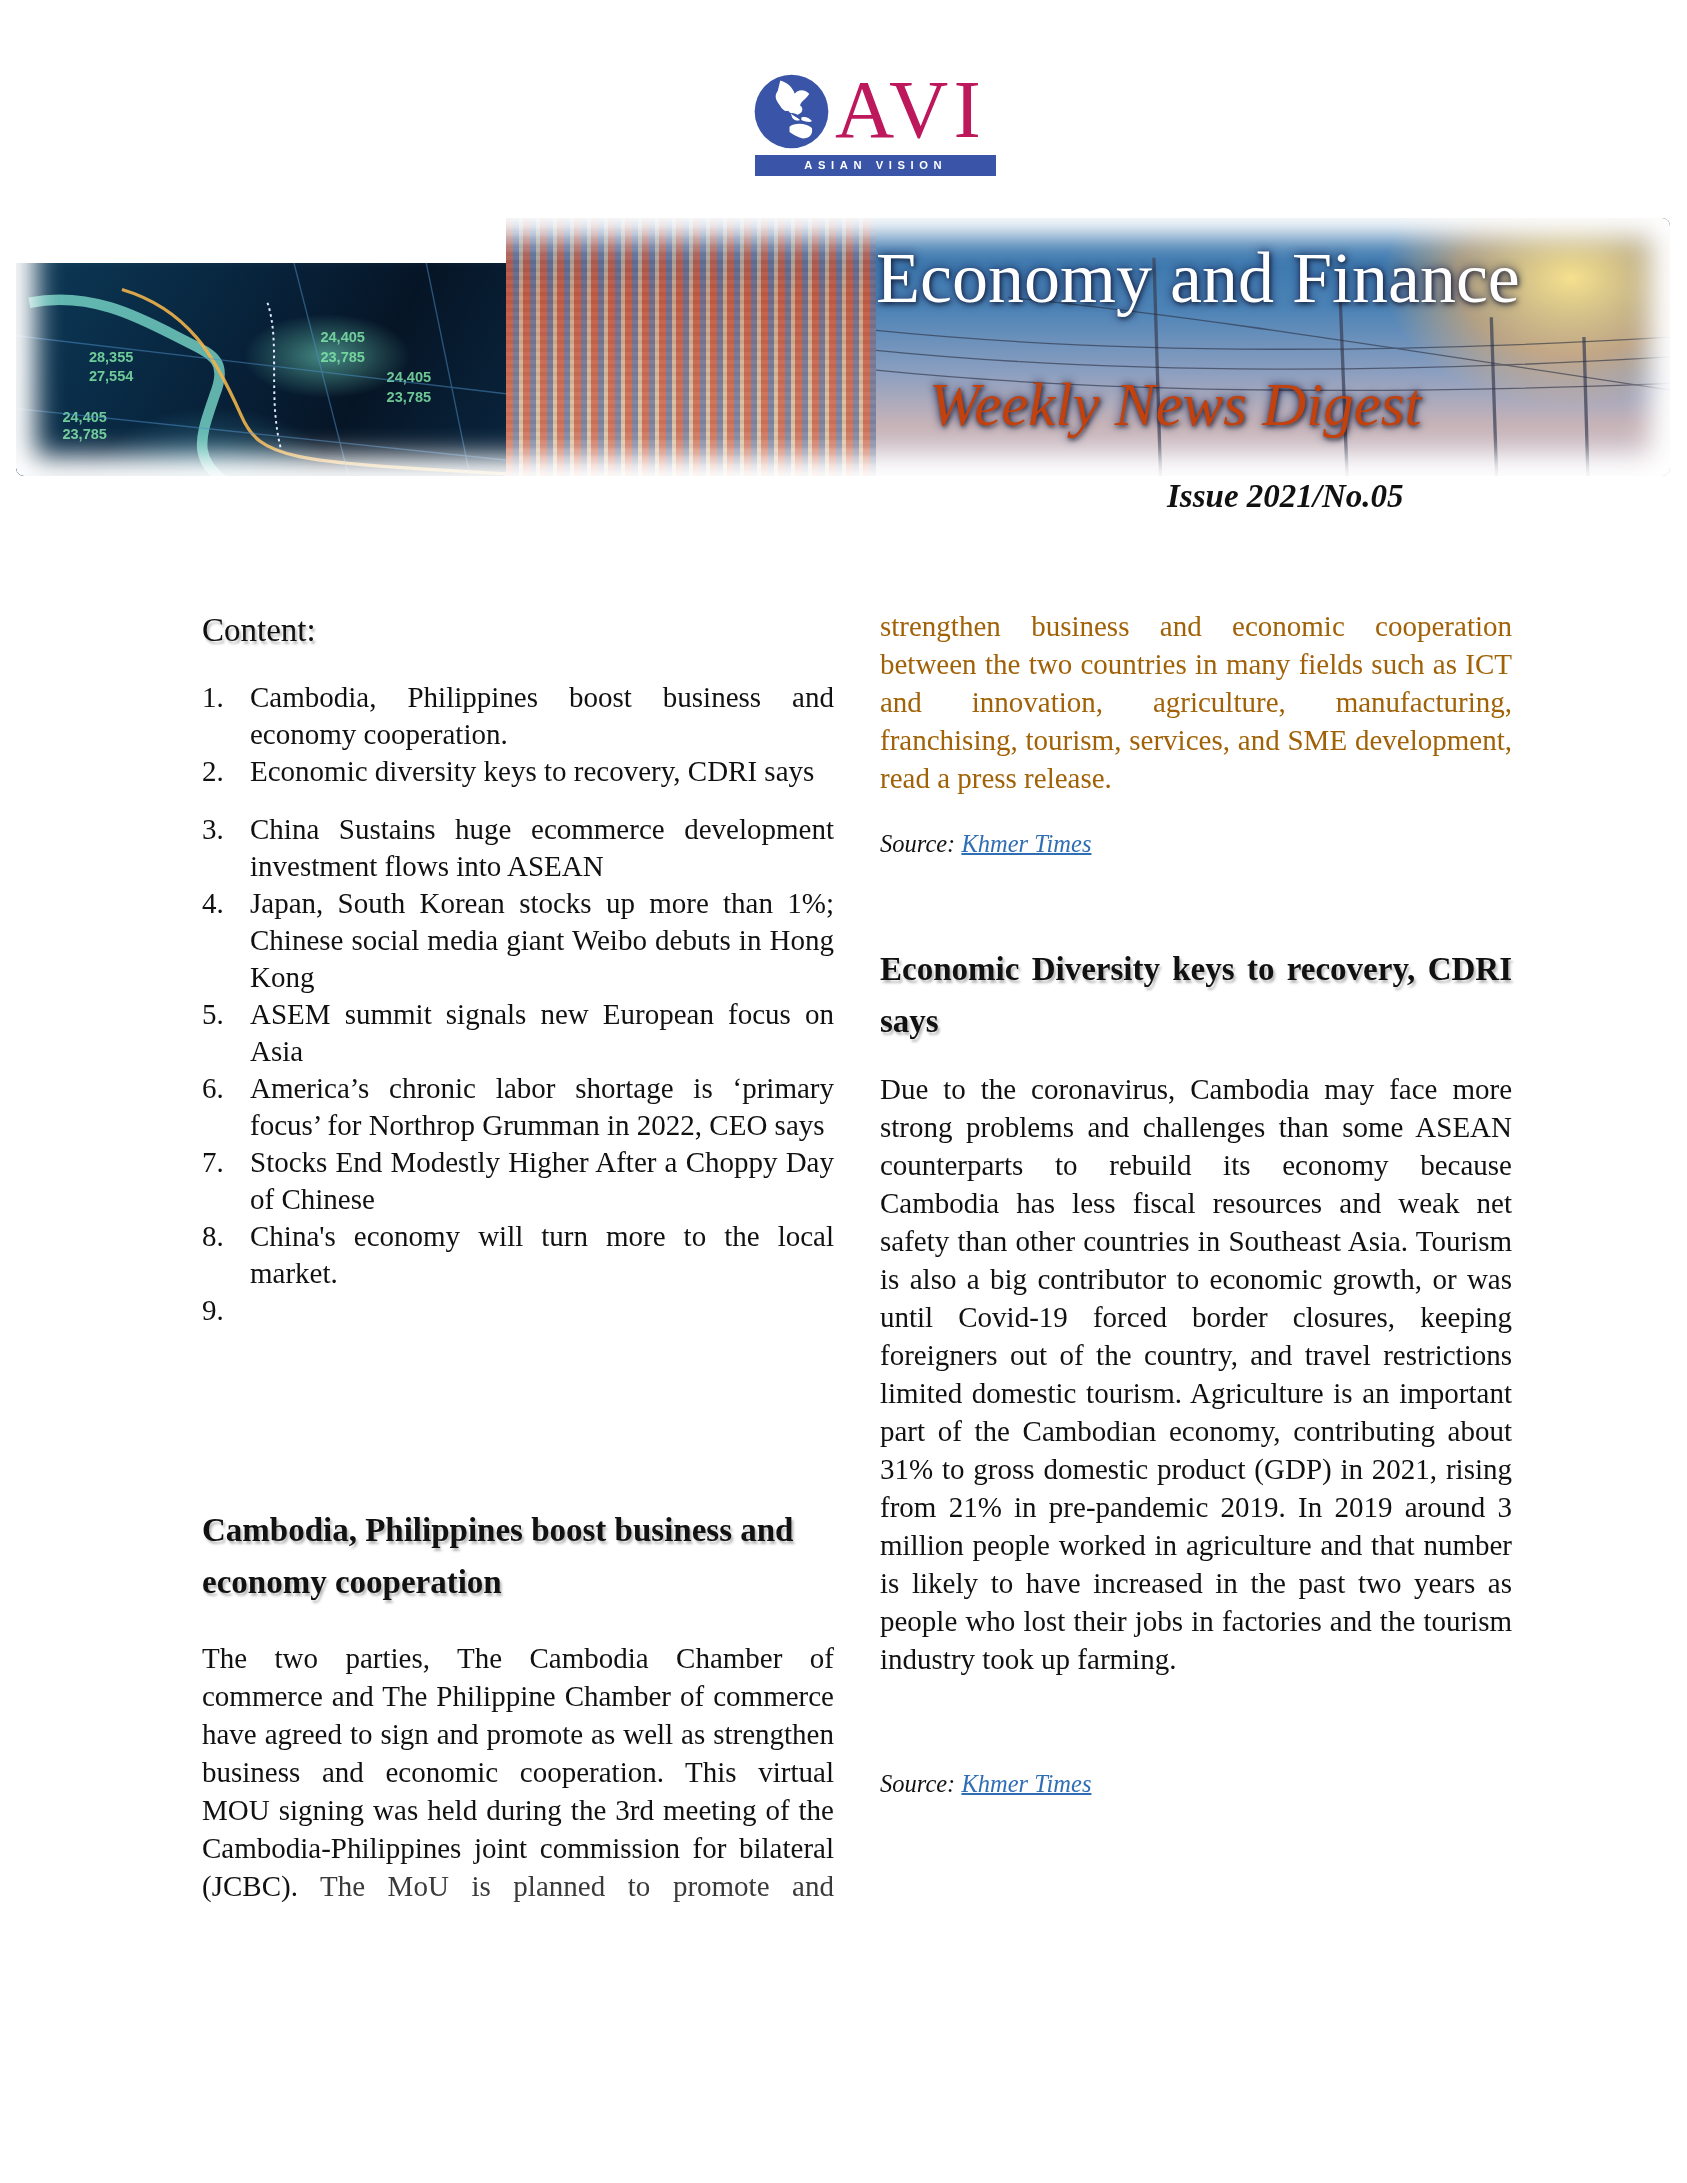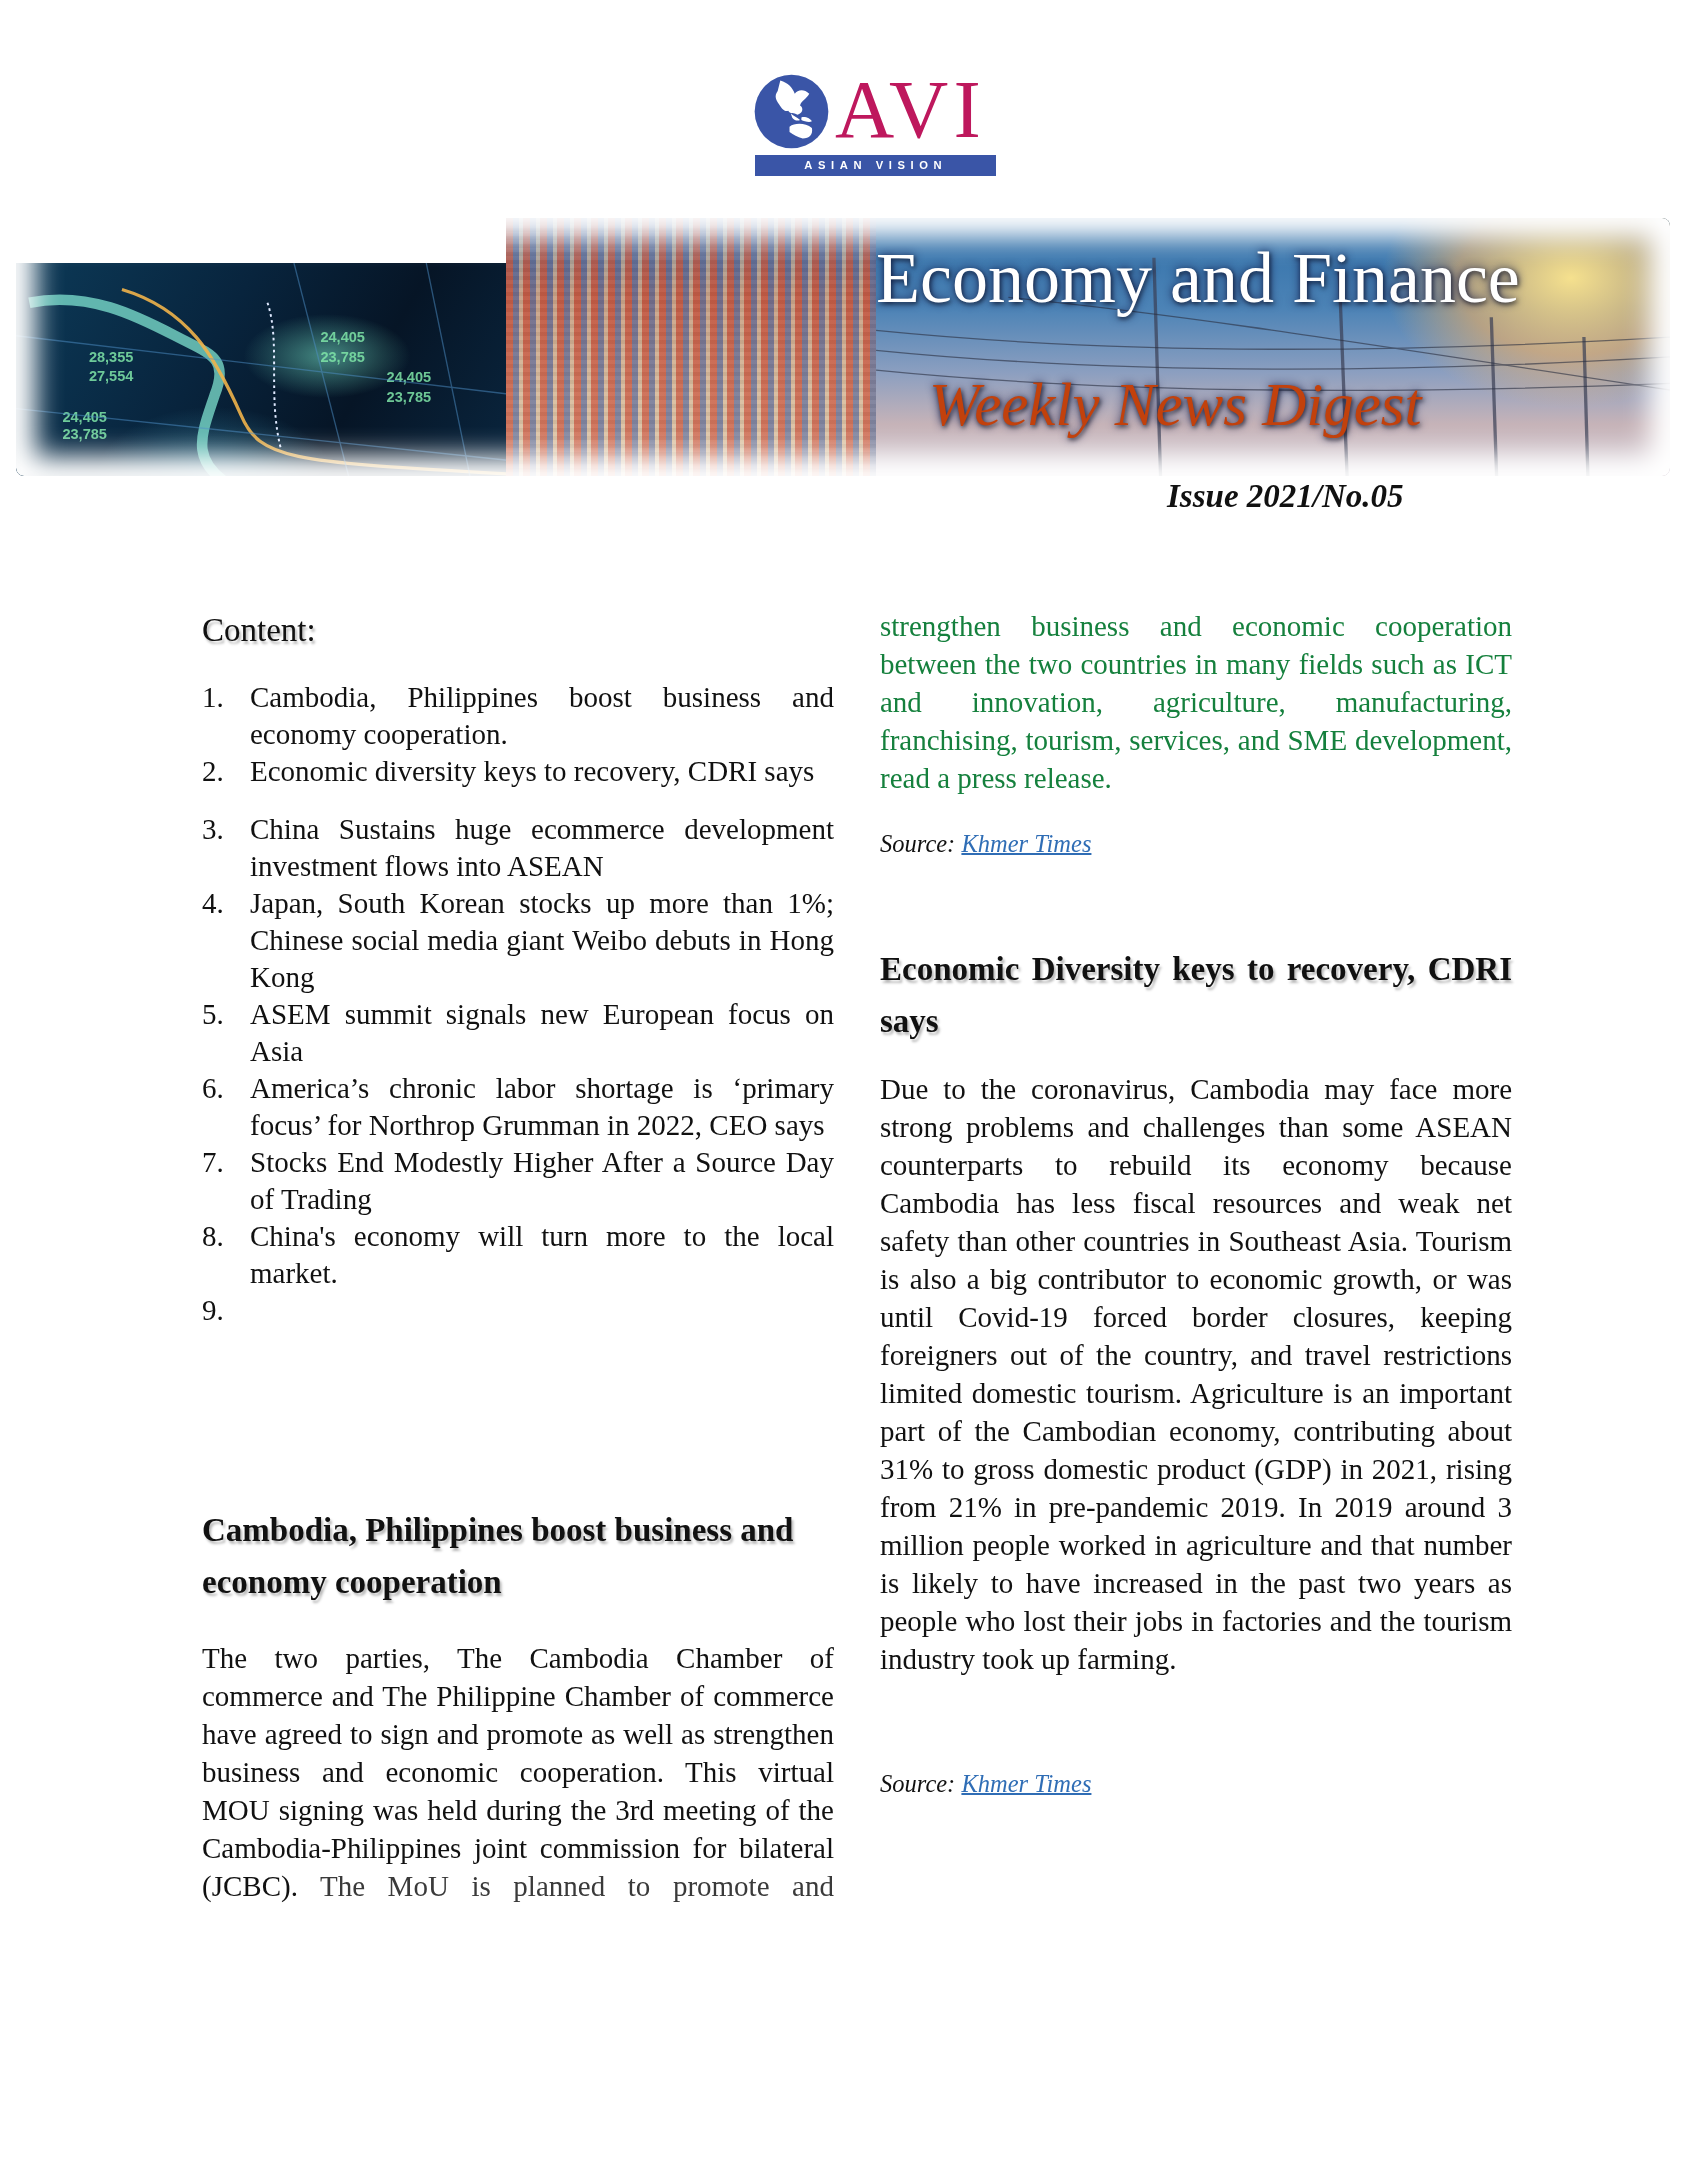--- a/index.html
+++ b/index.html
@@ -55,21 +55,21 @@
   .toc li .num { position: absolute; left: 0; top: 0; }
   .toc li.gap { margin-top: 21px; }
 
   .section-heading { font-size: 33px; line-height: 52px; color: #111; margin: 0; }
   .sec1-heading { position: absolute; left: 202px; top: 1504px; width: 632px; }
   .sec1-body { position: absolute; left: 202px; top: 1639px; width: 632px; font-size: 29px; line-height: 38px;
                text-align: justify; text-align-last: justify; margin: 0; }
   .muted { color: #3a3a3a; }
 
   .r-body1 { position: absolute; left: 880px; top: 607px; width: 632px; font-size: 29px; line-height: 38px;
-             text-align: justify; color: #15803d; margin: 0; }
+             text-align: justify; color: #a16207; margin: 0; }
   .source { font-style: italic; font-size: 24.5px; color: #111; }
   .source a { color: #2f6db5; text-decoration: underline; text-decoration-thickness: 2px; }
   .r-source1 { position: absolute; left: 880px; top: 830px; }
   .sec2-heading { position: absolute; left: 880px; top: 943px; width: 632px; text-align: justify; text-align-last: left; }
   .r-body2 { position: absolute; left: 880px; top: 1070px; width: 632px; font-size: 29px; line-height: 38px;
              text-align: justify; margin: 0; color: #111; }
   .r-source2 { position: absolute; left: 880px; top: 1770px; }
 </style>
 </head>
 <body>
@@ -135,21 +135,21 @@
 
 <div class="content-heading h-shadow">Content:</div>
 
 <ol class="toc">
   <li><span class="num">1.</span><span>Cambodia, Philippines boost business and economy cooperation.</span></li>
   <li><span class="num">2.</span><span>Economic diversity keys to recovery, CDRI says</span></li>
   <li class="gap"><span class="num">3.</span><span>China Sustains huge ecommerce development investment flows into ASEAN</span></li>
   <li><span class="num">4.</span><span>Japan, South Korean stocks up more than 1%; Chinese social media giant Weibo debuts in Hong Kong</span></li>
   <li><span class="num">5.</span><span>ASEM summit signals new European focus on Asia</span></li>
   <li><span class="num">6.</span><span>America’s chronic labor shortage is ‘primary focus’ for Northrop Grumman in 2022, CEO says</span></li>
-  <li><span class="num">7.</span><span>Stocks End Modestly Higher After a Source Day of Trading</span></li>
+  <li><span class="num">7.</span><span>Stocks End Modestly Higher After a Choppy Day of Chinese</span></li>
   <li><span class="num">8.</span><span>China's economy will turn more to the local market.</span></li>
   <li><span class="num">9.</span></li>
 </ol>
 
 <h2 class="section-heading sec1-heading h-shadow">Cambodia, Philippines boost business and economy cooperation</h2>
 
 <p class="sec1-body"><span>The two parties, The Cambodia Chamber of commerce and The Philippine Chamber of commerce have agreed to sign and promote as well as strengthen business and economic cooperation. This virtual MOU signing was held during the 3rd meeting of the Cambodia-Philippines joint commission for bilateral (JCBC).</span><span class="muted"> The MoU is planned to promote and</span></p>
 
 <p class="r-body1">strengthen business and economic cooperation between the two countries in many fields such as ICT and innovation, agriculture, manufacturing, franchising, tourism, services, and SME development, read a press release.</p>
 

